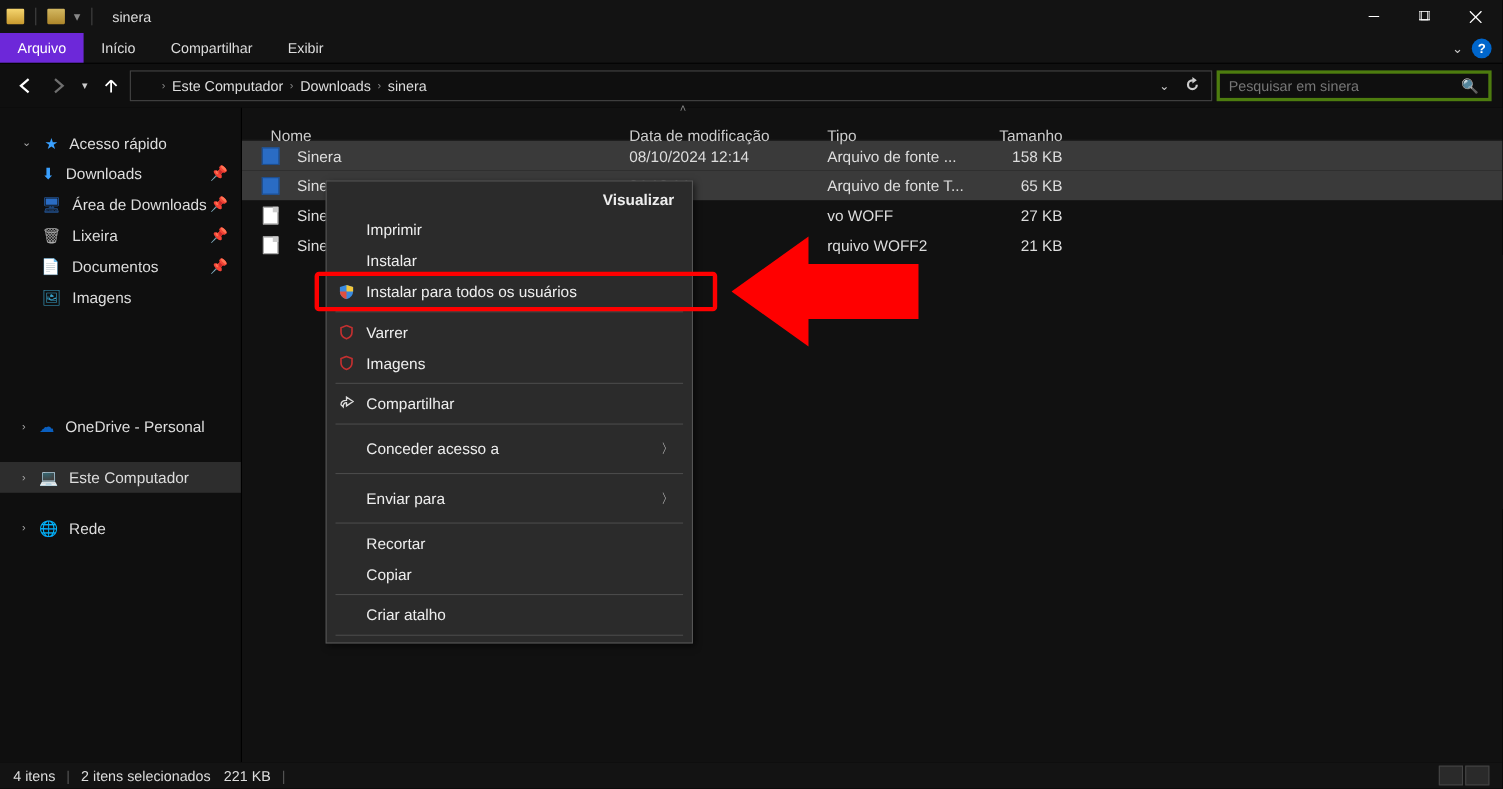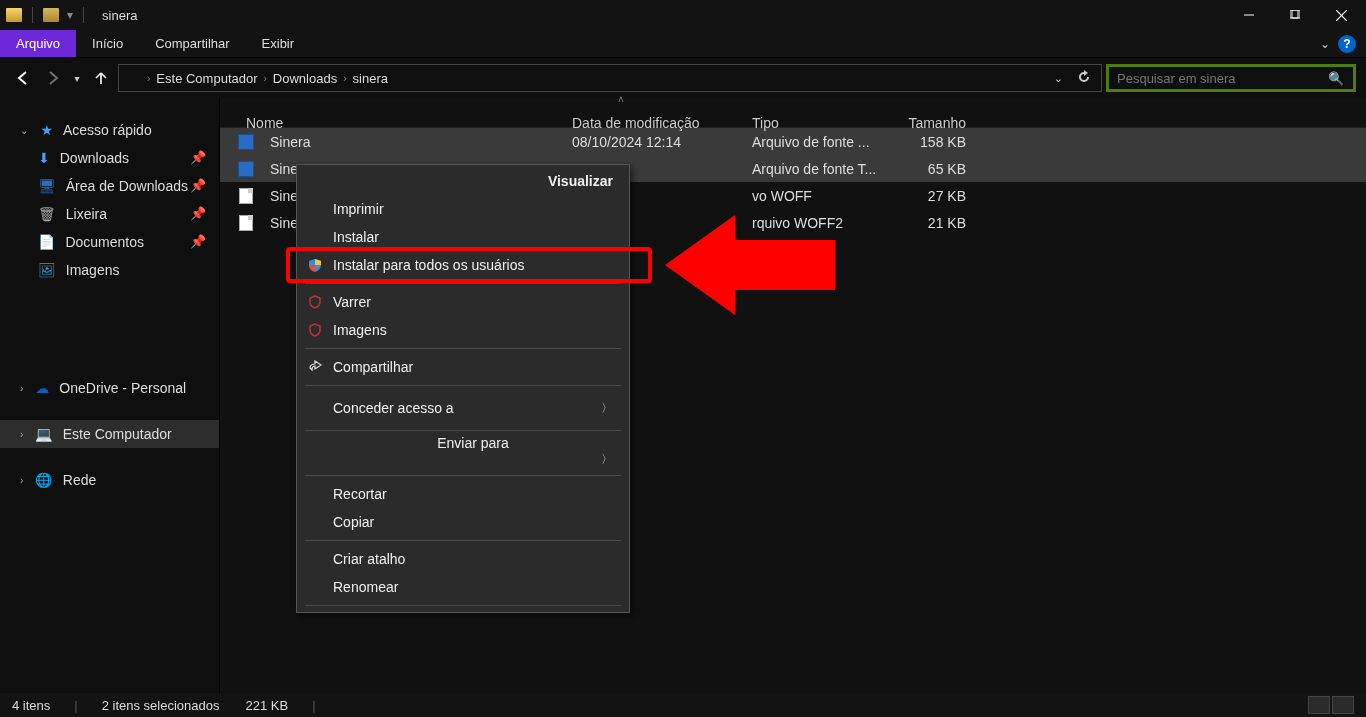--- a/index.html
+++ b/index.html
@@ -64,21 +64,21 @@
 .cm-item .cm-icon { position:absolute; left:10px; width:16px; height:16px; display:flex; align-items:center; justify-content:center; }
 .cm-item.bold { font-weight:600;justify-content:flex-end; }
 .cm-item .sub-arrow { margin-left:auto; color:#ccc; font-size:12px; }
 .cm-sep { height:1px; background:#4a4a4a; margin:4px 8px; }
 .cm-highlight-box { position:absolute; left:286px; top:247px; width:366px; height:36px; border:4px solid #ff0000; z-index:60; pointer-events:none; border-radius:4px; }
 
 
 .red-arrow { position:absolute; left:665px; top:185px; z-index:55; pointer-events:none; }
 
 
-.statusbar { position:absolute; bottom:0; left:0; right:0; height:24px; background:#131313; display:flex; align-items:center; padding:0 12px; color:#ddd; font-size:13px; gap:20px; }
+.statusbar { position:absolute; bottom:0; left:0; right:0; height:24px; background:#131313; display:flex; align-items:center; padding:0 12px; color:#ddd; font-size:13px; gap:6px; }
 .statusbar .sb-sep { color:#555; margin:0 4px; }
 .statusbar .view-toggles { margin-left:auto; display:flex; gap:2px; }
 .statusbar .vt { width:22px; height:18px; background:#2a2a2a; border:1px solid #444; }
 
 
 .ico-star { color:#3aa0ff; font-size:14px; }
 .ico-dl { color:#3aa0ff; }
 .ico-desk { color:#2a6cc4; }
 .ico-trash { color:#aaa; }
 .ico-doc { color:#aaa; }
@@ -318,37 +318,34 @@
         </svg>
       </span>
       <span>Compartilhar</span>
     </div>
   <div class="cm-sep"></div>
   <div class="cm-item" style="height:36px;">
       <span>Conceder acesso a</span>
       <span class="sub-arrow">〉</span>
     </div>
   <div class="cm-sep"></div>
-  <div class="cm-item" style="height:36px;flex-direction:column;">
+  <div class="cm-item" style="height:36px;">
       <span>Enviar para</span>
       <span class="sub-arrow">〉</span>
     </div>
   <div class="cm-sep"></div>
   <div class="cm-item">
       <span>Recortar</span>
     </div>
   <div class="cm-item">
       <span>Copiar</span>
     </div>
   <div class="cm-sep"></div>
   <div class="cm-item">
       <span>Criar atalho</span>
-    </div>
-  <div class="cm-item">
-      <span>Renomear</span>
     </div>
   <div class="cm-sep"></div>
 </div>
 
 <div class="cm-highlight-box"></div>
 
 <svg class="red-arrow" width="200" height="170">
   <polygon points="0,80 70,30 70,55 170,55 170,105 70,105 70,130" fill="#ff0000"></polygon>
 </svg>
 

